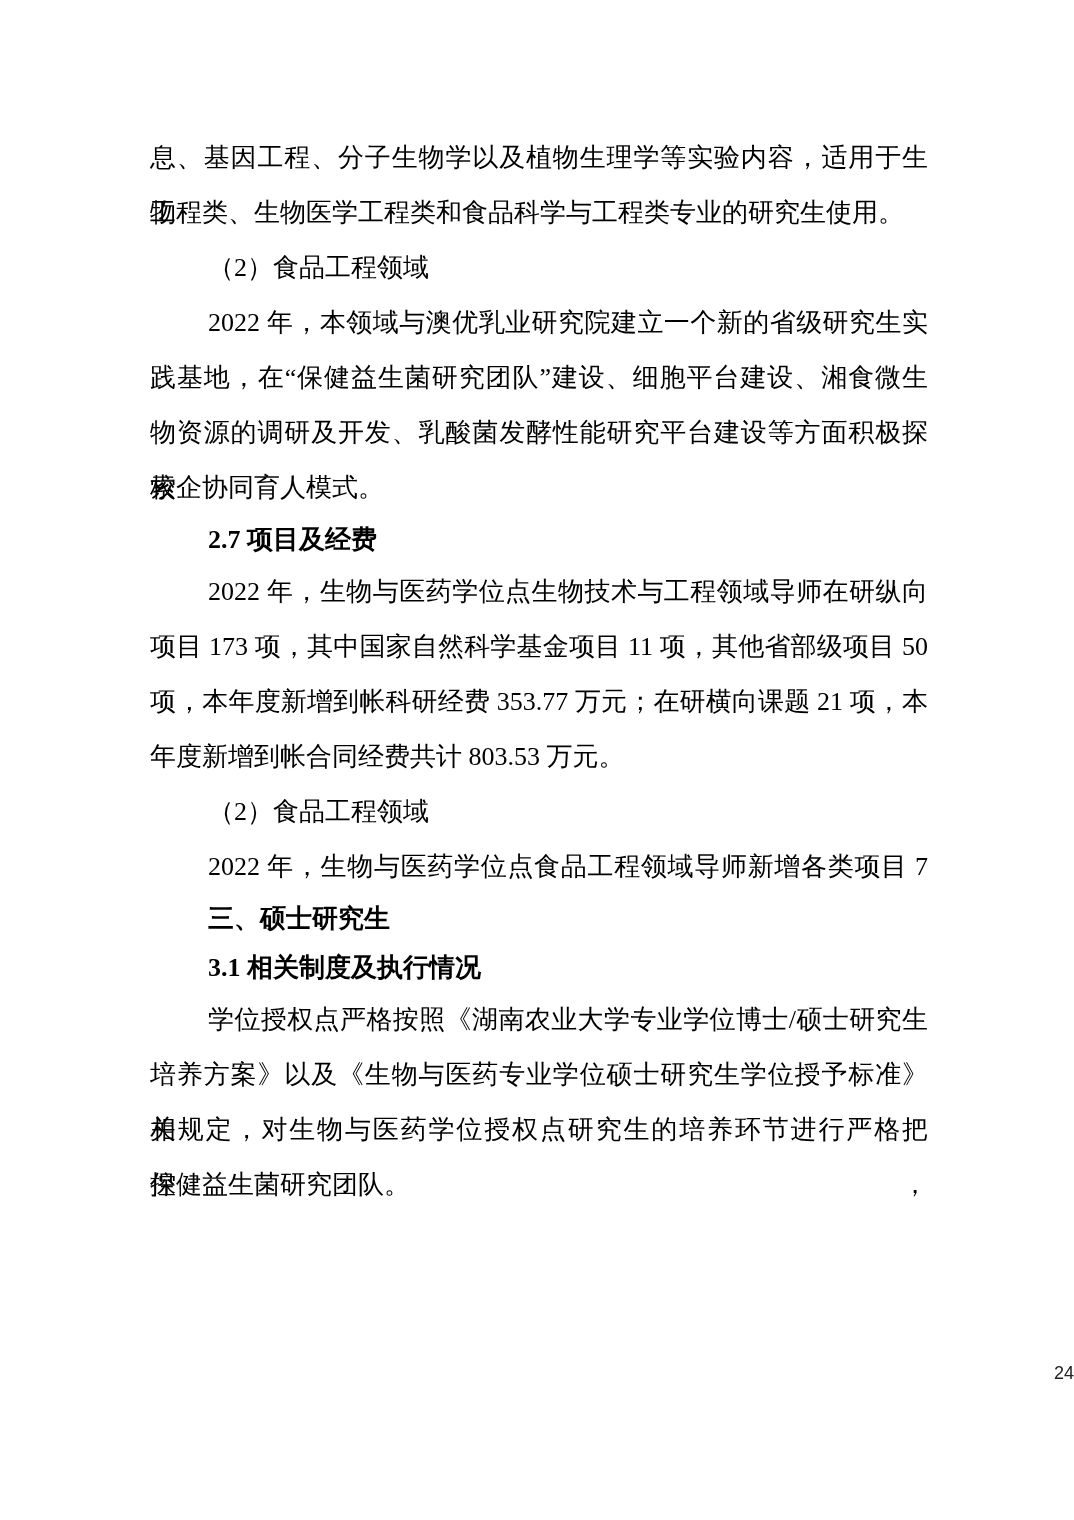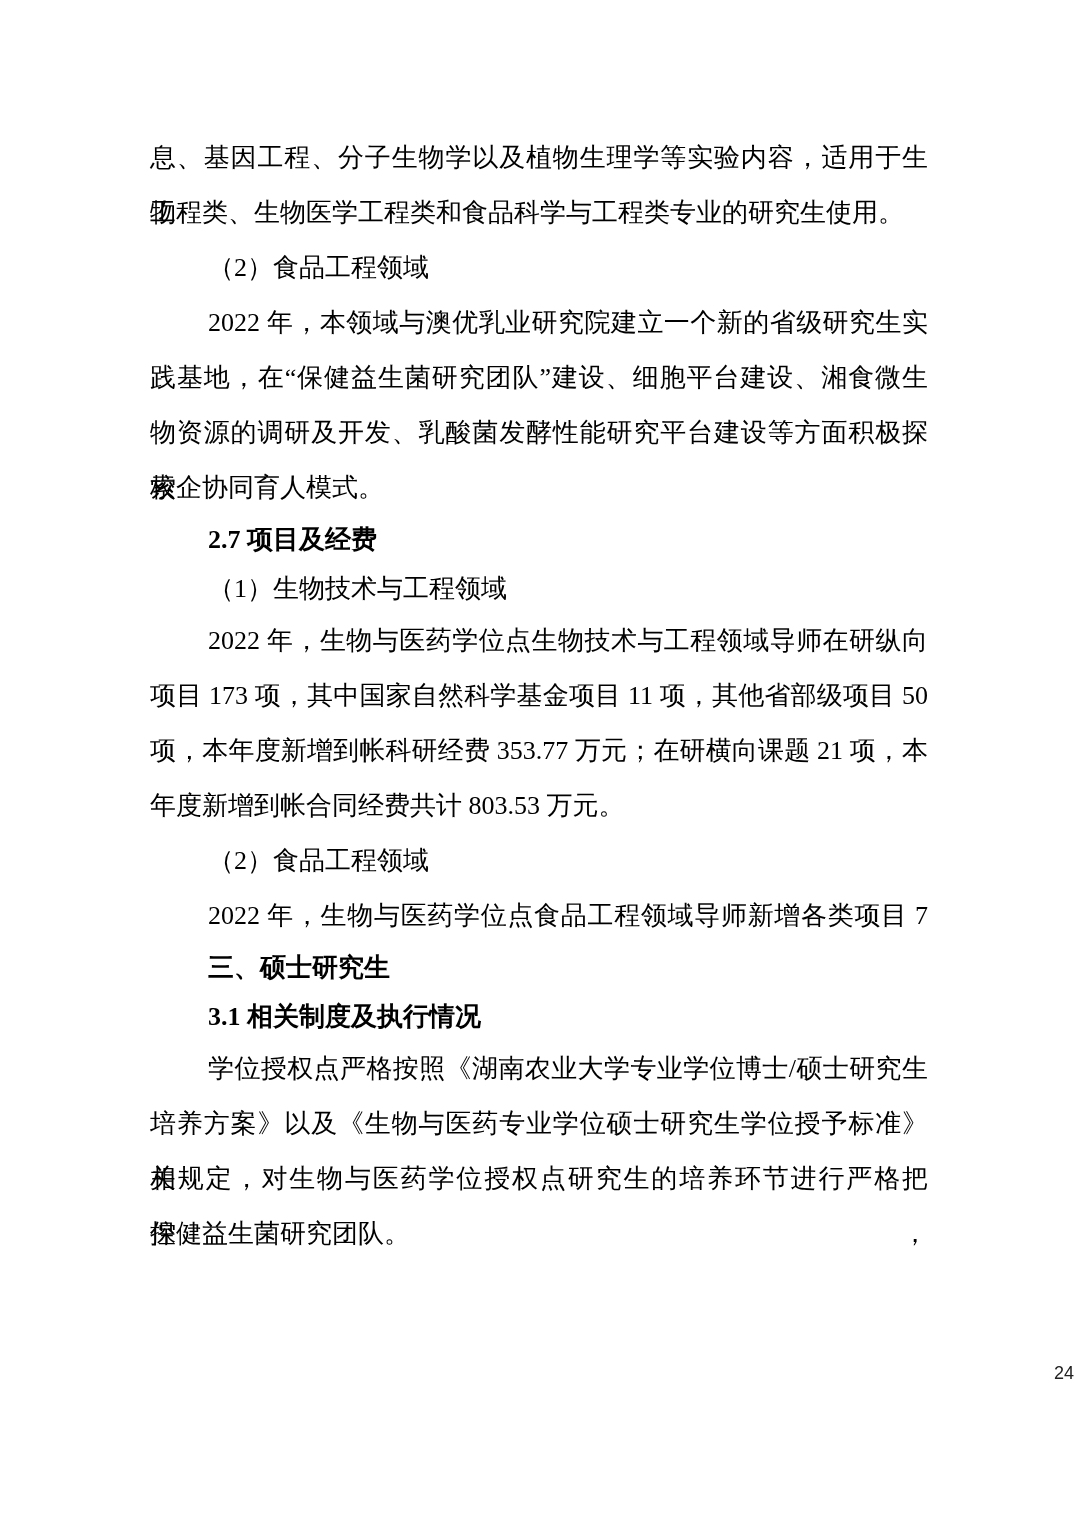--- a/index.html
+++ b/index.html
@@ -65,21 +65,20 @@
 <div class="page">
   <div class="content" id="document-content">
       <div class="line">息、基因工程、分子生物学以及植物生理学等实验内容，适用于生物</div>
       <div class="line noj">工程类、生物医学工程类和食品科学与工程类专业的研究生使用。</div>
       <div class="line noj indent">（2）食品工程领域</div>
       <div class="line indent">2022 年，本领域与澳优乳业研究院建立一个新的省级研究生实</div>
       <div class="line">践基地，在“保健益生菌研究团队”建设、细胞平台建设、湘食微生</div>
       <div class="line">物资源的调研及开发、乳酸菌发酵性能研究平台建设等方面积极探索</div>
       <div class="line noj">校企协同育人模式。</div>
       <div class="line noj indent bold tight">2.7 项目及经费</div>
-      <div class="line noj indent tight">（1）生物技术与工程领域</div>
       <div class="line indent">2022 年，生物与医药学位点生物技术与工程领域导师在研纵向</div>
       <div class="line">项目 173 项，其中国家自然科学基金项目 11 项，其他省部级项目 50</div>
       <div class="line">项，本年度新增到帐科研经费 353.77 万元；在研横向课题 21 项，本</div>
       <div class="line noj">年度新增到帐合同经费共计 803.53 万元。</div>
       <div class="line noj indent">（2）食品工程领域</div>
       <div class="line indent">2022 年，生物与医药学位点食品工程领域导师新增各类项目 7</div>
       <div class="line noj indent bold tight">三、硕士研究生</div>
       <div class="line noj indent bold tight">3.1 相关制度及执行情况</div>
       <div class="line indent">学位授权点严格按照《湖南农业大学专业学位博士/硕士研究生</div>
       <div class="line">培养方案》以及《生物与医药专业学位硕士研究生学位授予标准》相</div>

